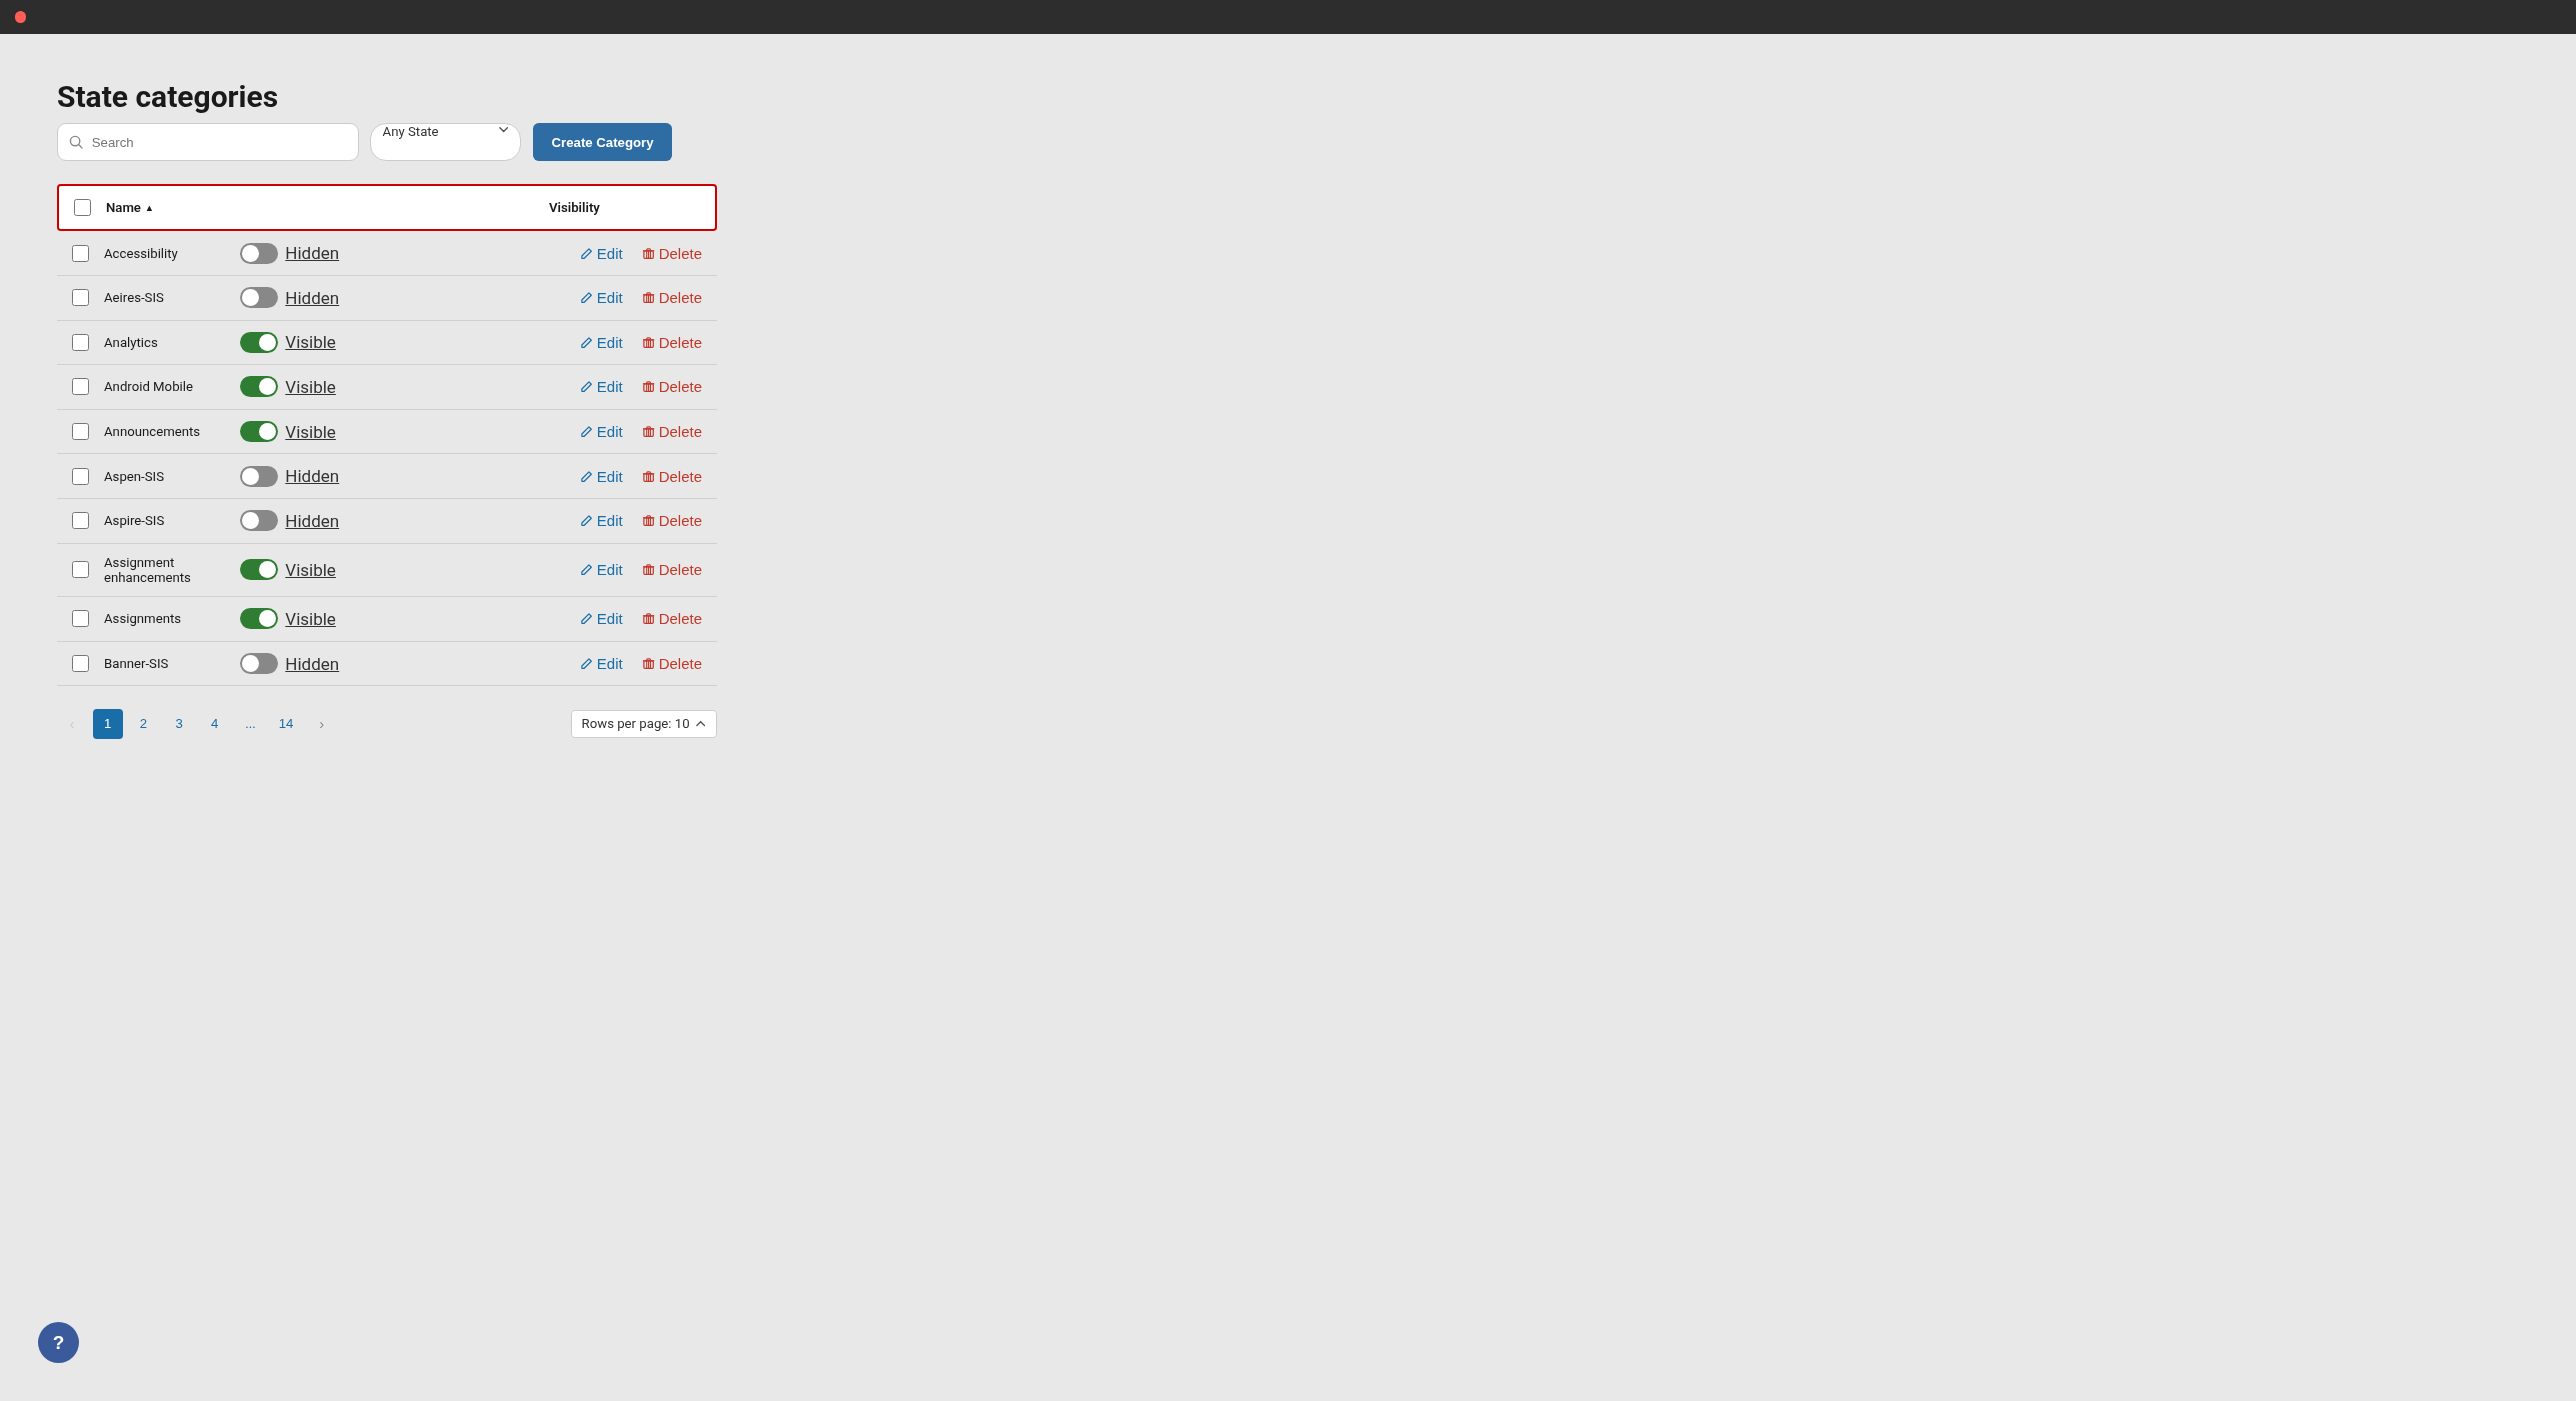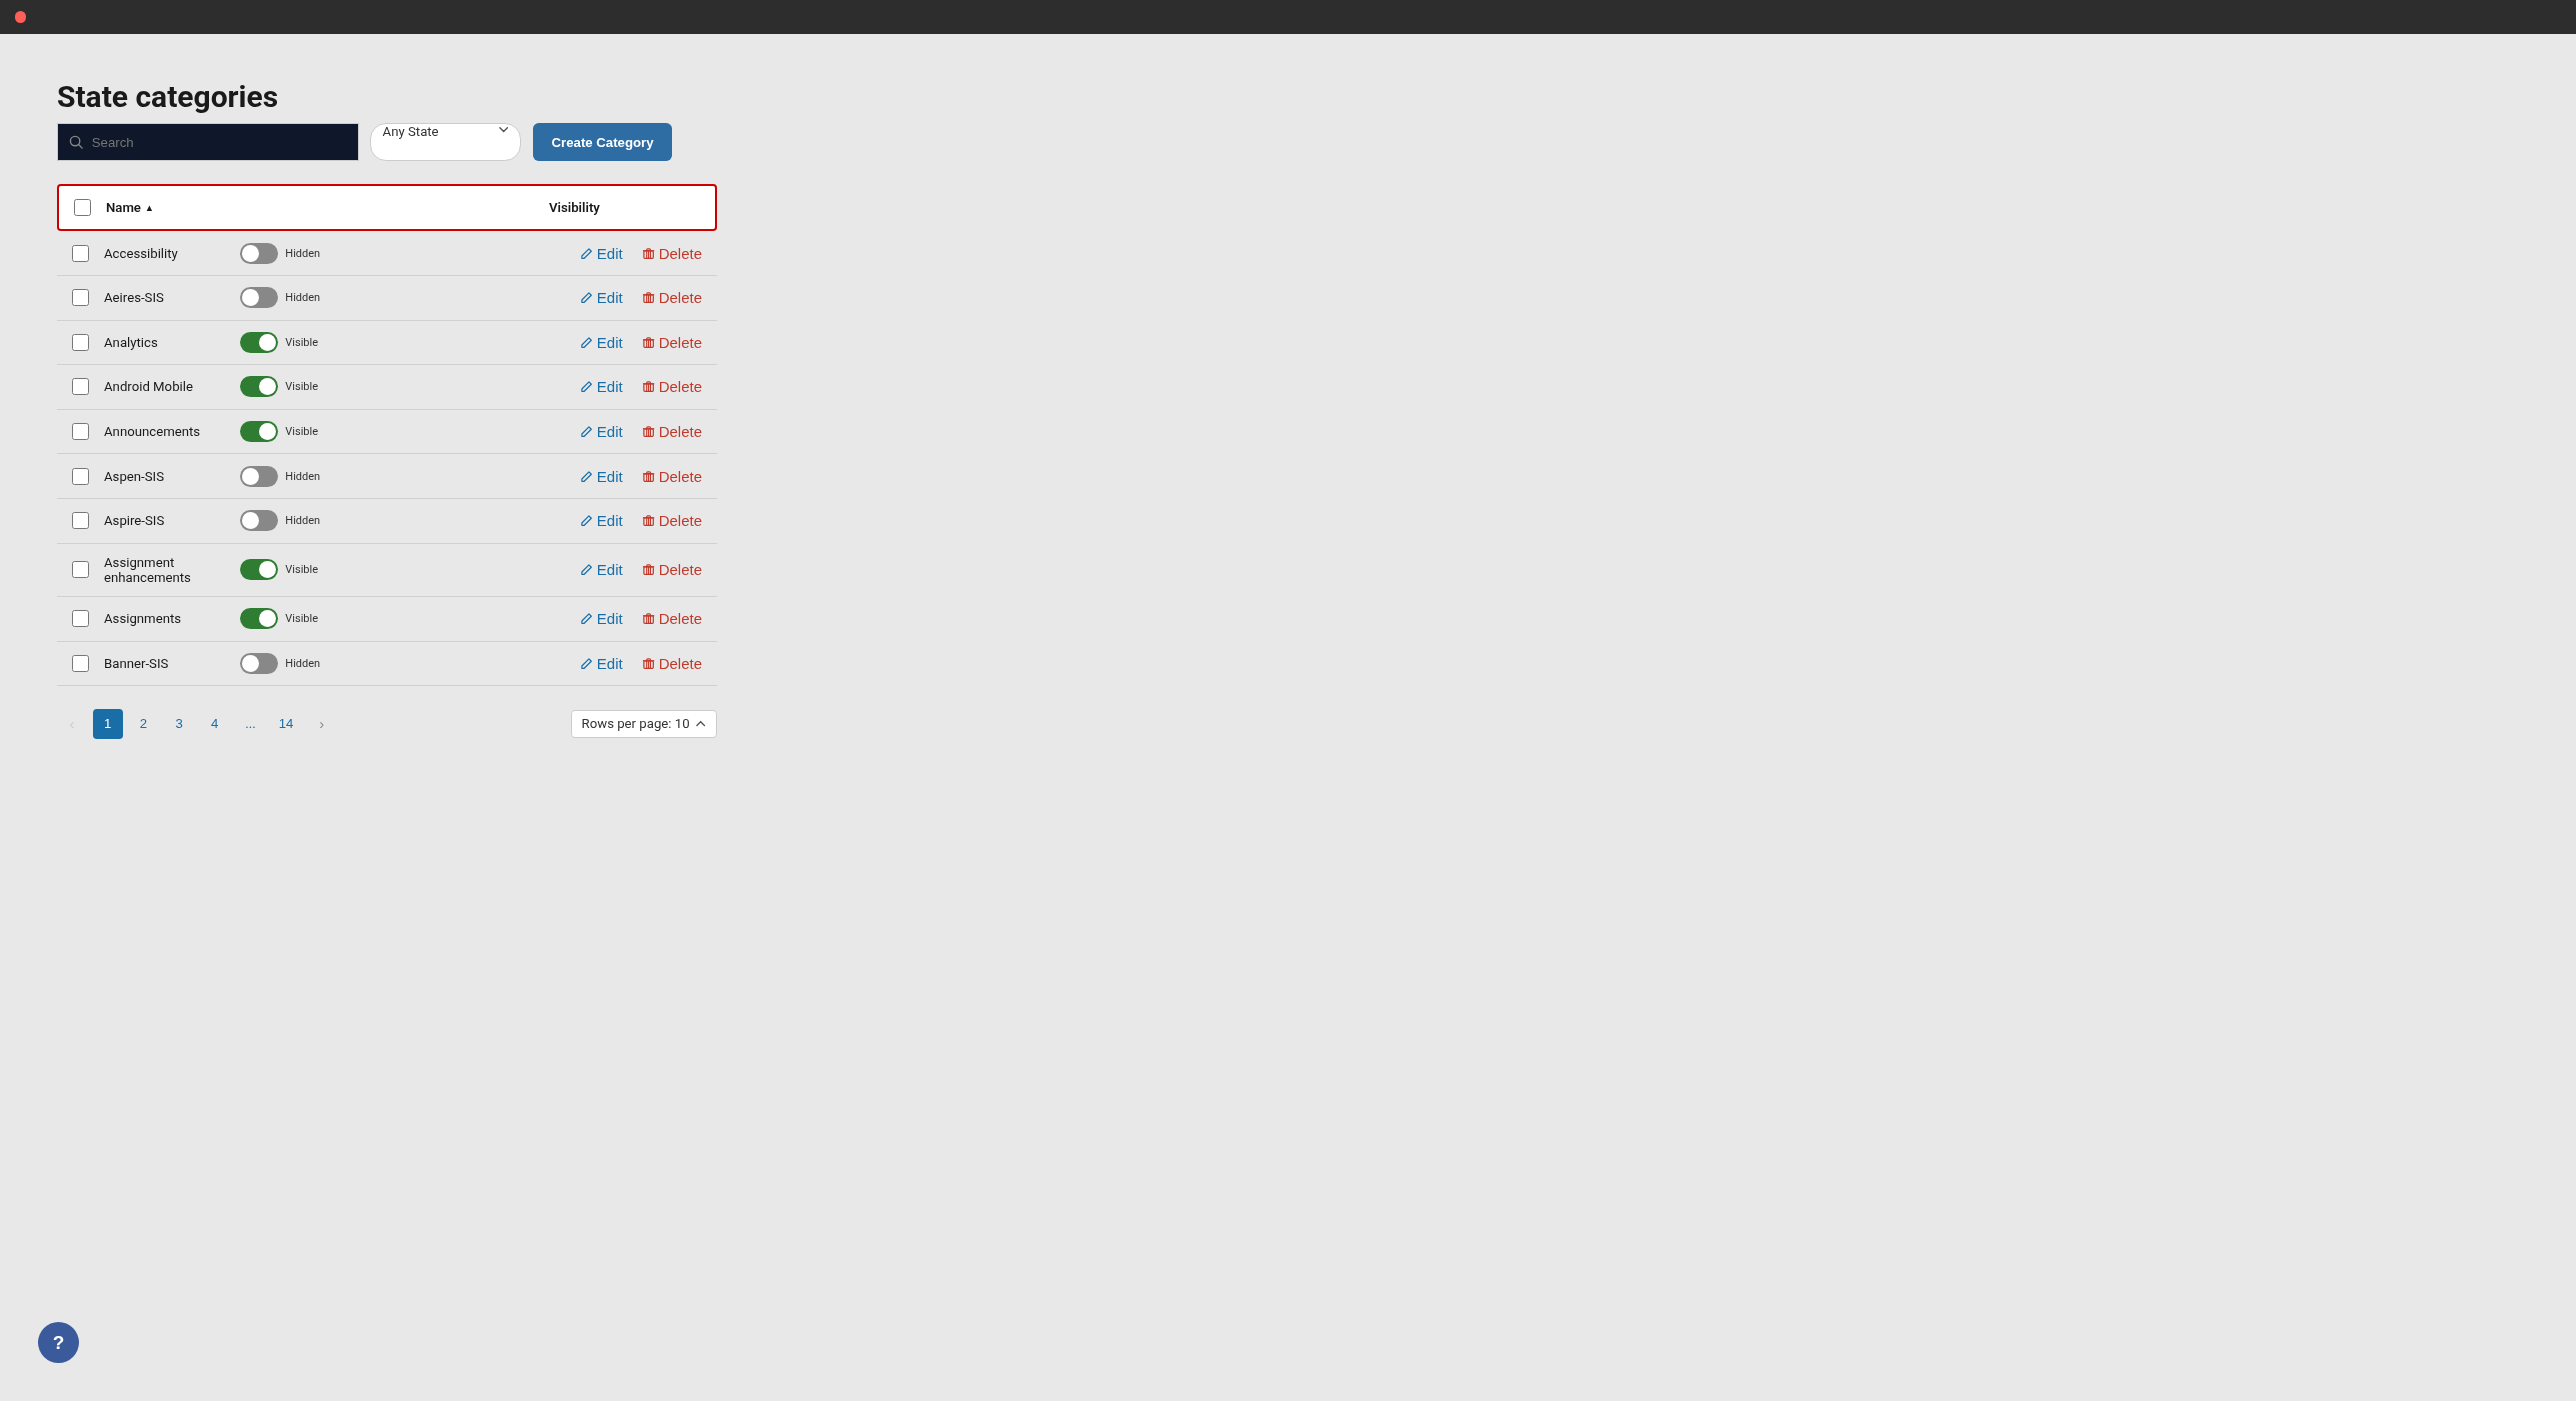--- a/index.html
+++ b/index.html
@@ -52,23 +52,23 @@
     .toolbar {
       display: flex;
       align-items: center;
       gap: 11.3px;
       margin-bottom: 22.6px;
     }
 
     .search-container {
       display: flex;
       align-items: center;
-      background: #0f172a;
+      background: #ffffff;
       border: 0.9px solid #ccc;
-      border-radius: 1px;
+      border-radius: 9px;
       padding: 0 11.3px;
       width: 302px;
       height: 38px;
     }
 
     .search-icon-svg {
       color: #888;
       margin-right: 7.5px;
       flex-shrink: 0;
     }
@@ -210,22 +210,23 @@
 
     .toggle.on .toggle-knob {
       right: 1.9px;
     }
 
     .toggle.off .toggle-knob {
       left: 1.9px;
     }
 
     .visibility-text {
-      font-size: 11px;
+      font-size: 17px;
       color: #333;
+      text-decoration: underline;
     }
 
     .row-actions {
       display: flex;
       align-items: center;
       gap: 19px;
       margin-left: auto;
       padding-left: 189px;
     }
 

